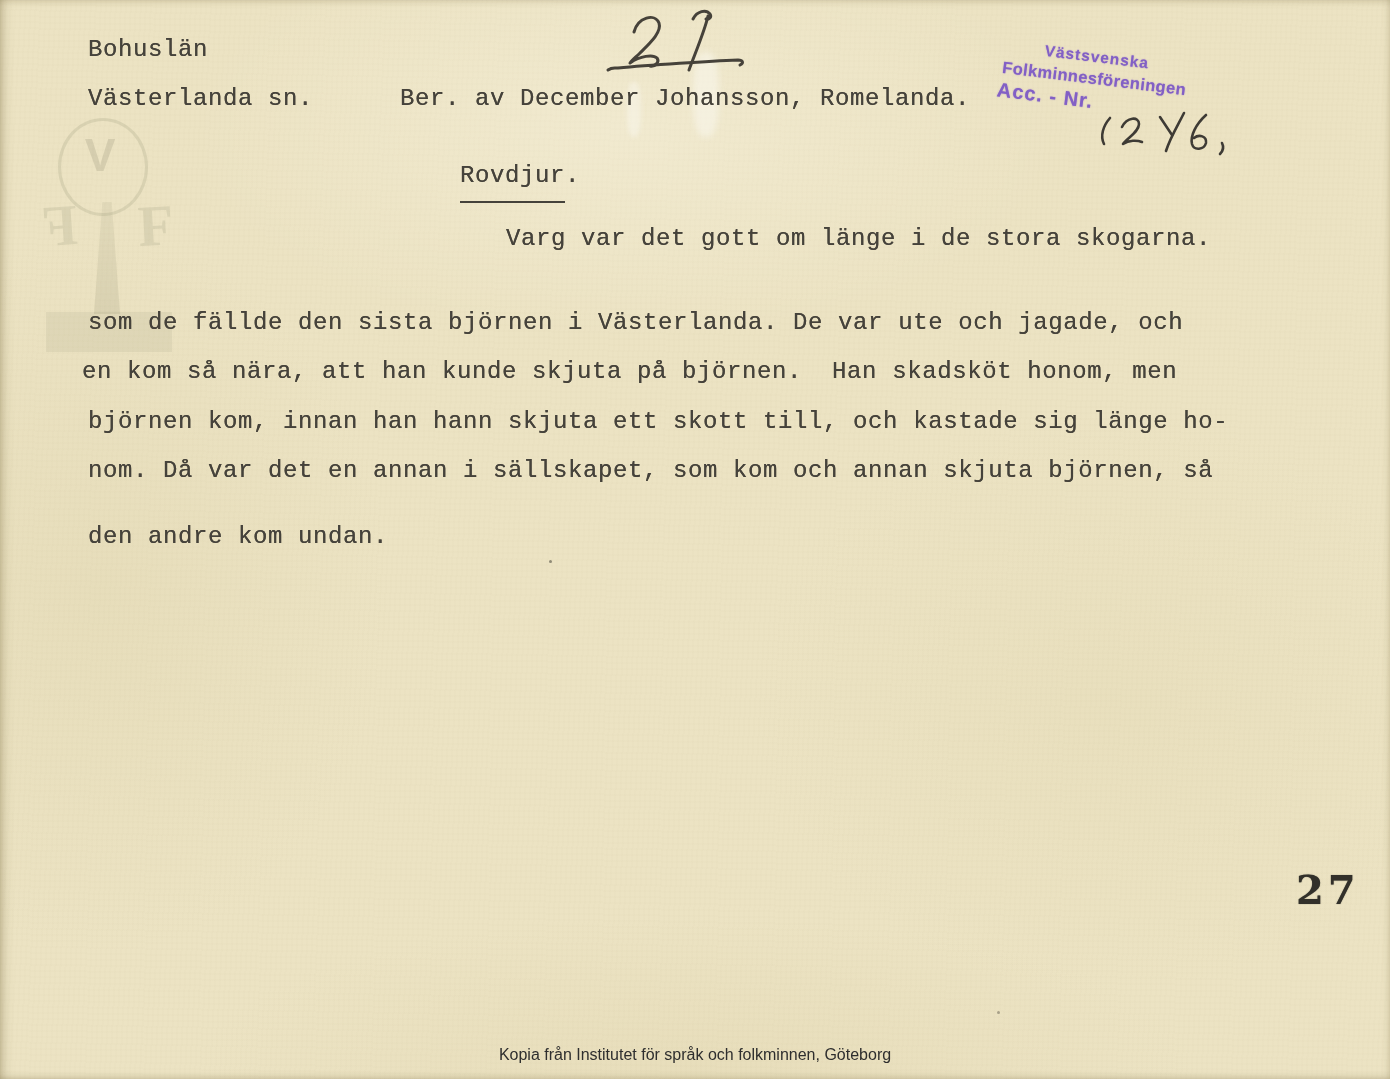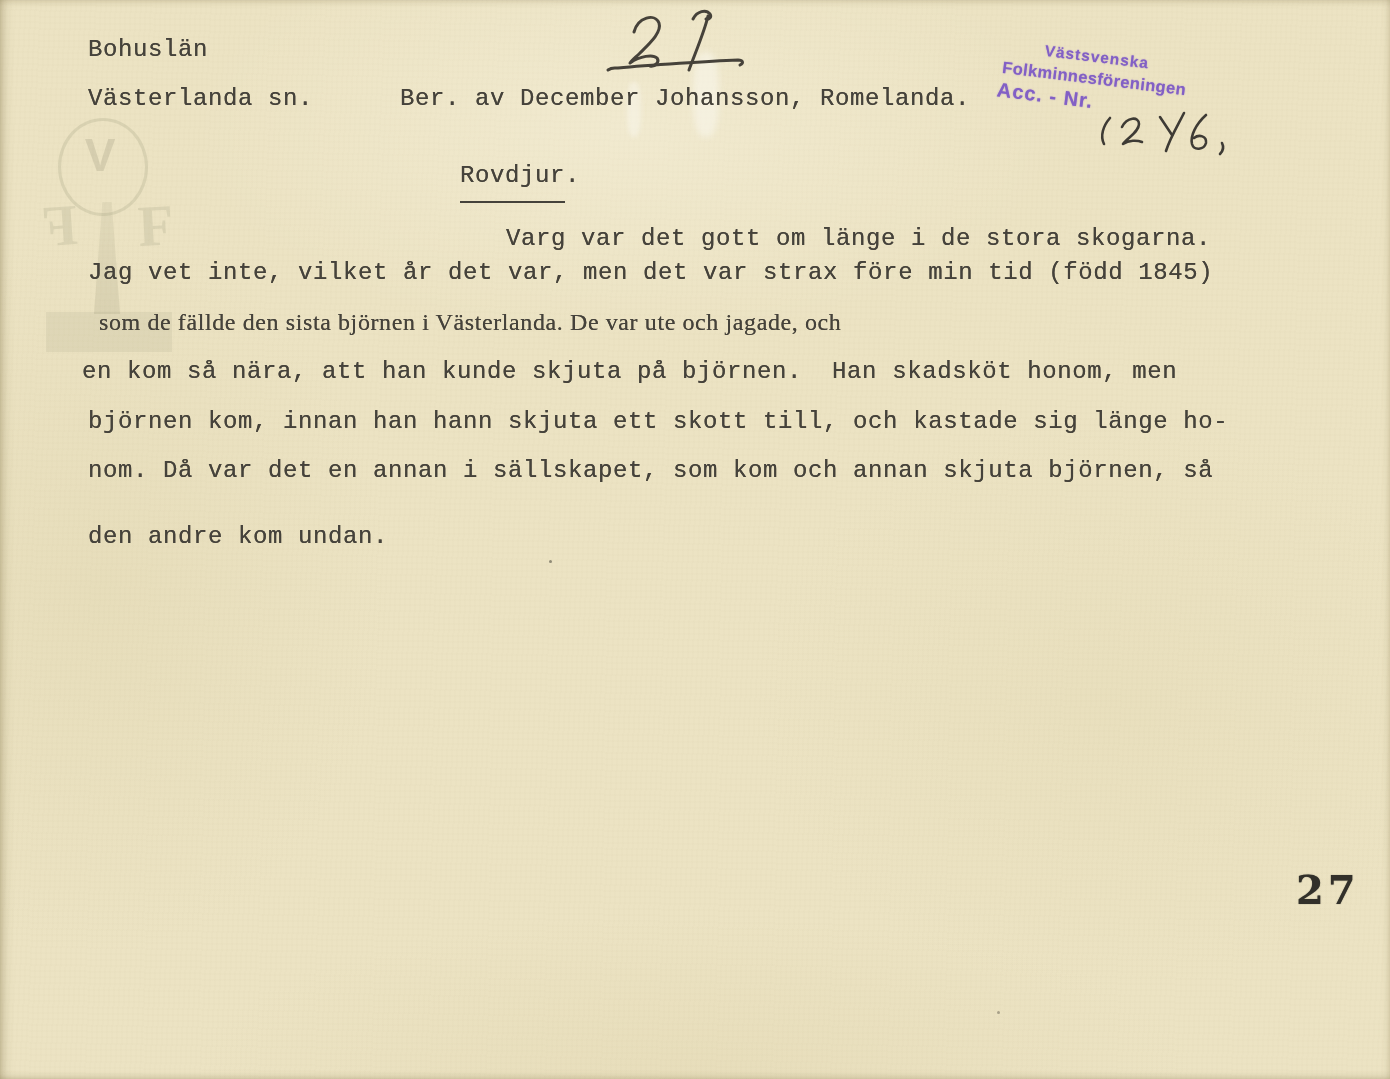--- a/index.html
+++ b/index.html
@@ -153,25 +153,25 @@
     <path d="M 30,21 C 35,11 47,10 47,18 C 47,26 35,32 31,38 C 37,34 45,34 50,36"></path>
     <path d="M 68,11 L 80,29"></path>
     <path d="M 92,7 C 86,19 78,32 74,45"></path>
     <path d="M 114,9 C 104,18 98,30 100,38 C 102,45 112,44 114,37 C 115,30 107,28 102,32"></path>
     <path d="M 130,37 C 132,41 131,45 128,48"></path>
   </svg>
 
   <div class="tw" style="left:460px; top:161px;"><span class="underlined">Rovdjur</span><span>.</span></div>
 
   <div class="tw" style="left:506px; top:224px;">Varg var det gott om länge i de stora skogarna.</div>
-  <div class="tw" style="left:88px;  top:258px;">Jag vet inte, vilket år det var, men det var strax före min tid (född 1845)</div>
-  <div class="tw" style="left:99px;  top:308px;font-family:Liberation Serif, serif;">som de fällde den sista björnen i Västerlanda. De var ute och jagade, och</div>
+  <div class="tw" style="left:88px;  top:308px;">som de fällde den sista björnen i Västerlanda. De var ute och jagade, och</div>
   <div class="tw" style="left:82px;  top:357px;">en kom så nära, att han kunde skjuta på björnen.  Han skadsköt honom, men</div>
   <div class="tw" style="left:88px;  top:407px;">björnen kom, innan han hann skjuta ett skott till, och kastade sig länge ho-</div>
   <div class="tw" style="left:88px;  top:456px;">nom. Då var det en annan i sällskapet, som kom och annan skjuta björnen, så</div>
   <div class="tw" style="left:88px;  top:522px;">den andre kom undan.</div>
 
   <div class="speck s1"></div>
   <div class="speck s2"></div>
 
   <div class="page-number-stamp">27</div>
 
+  <div class="footer-caption">Kopia från Institutet för språk och folkminnen, Göteborg</div>
 </div>
 
 </body></html>

